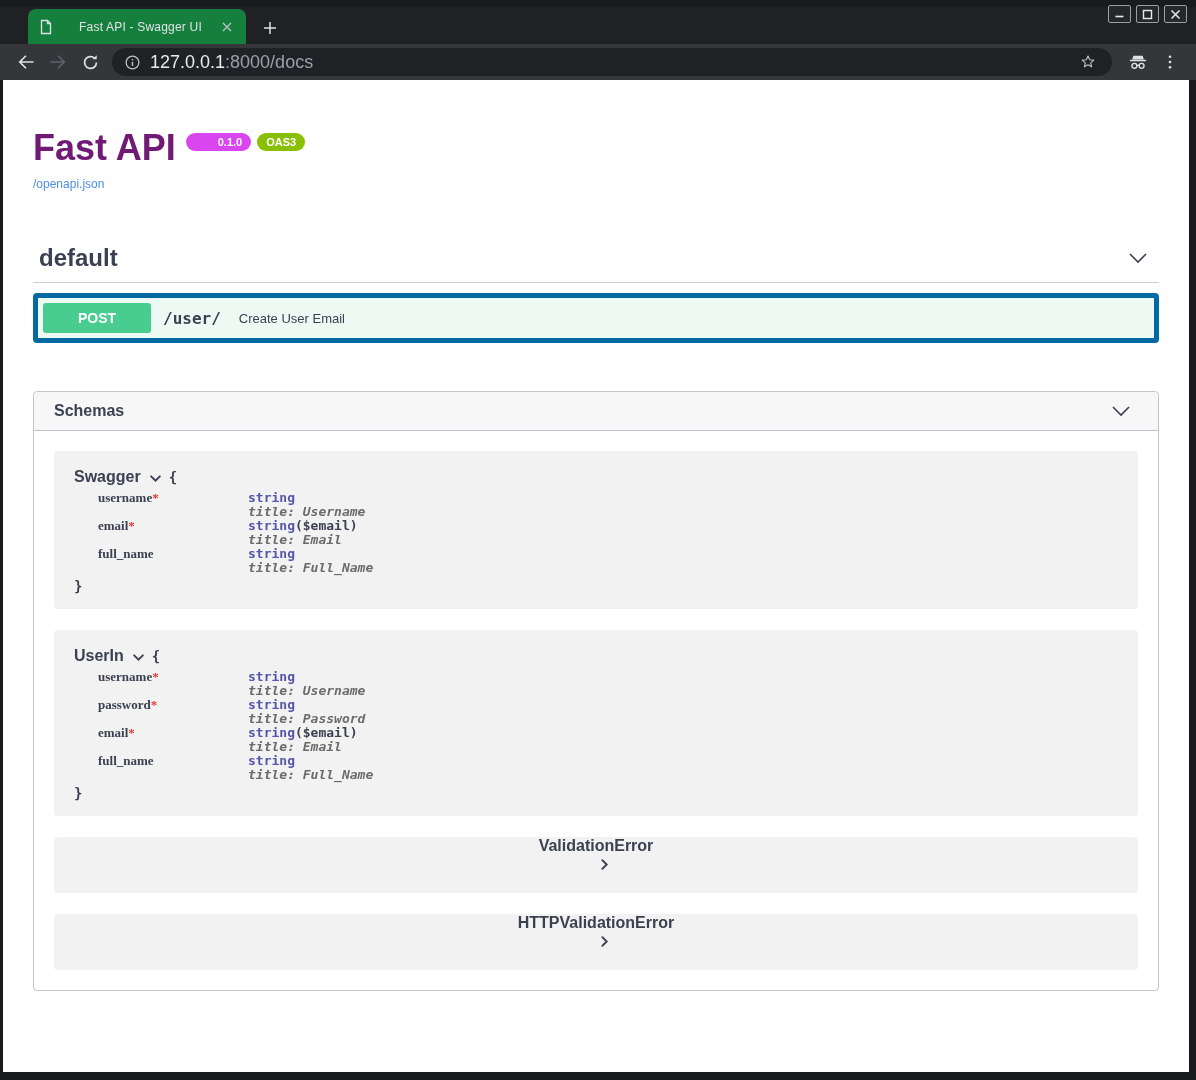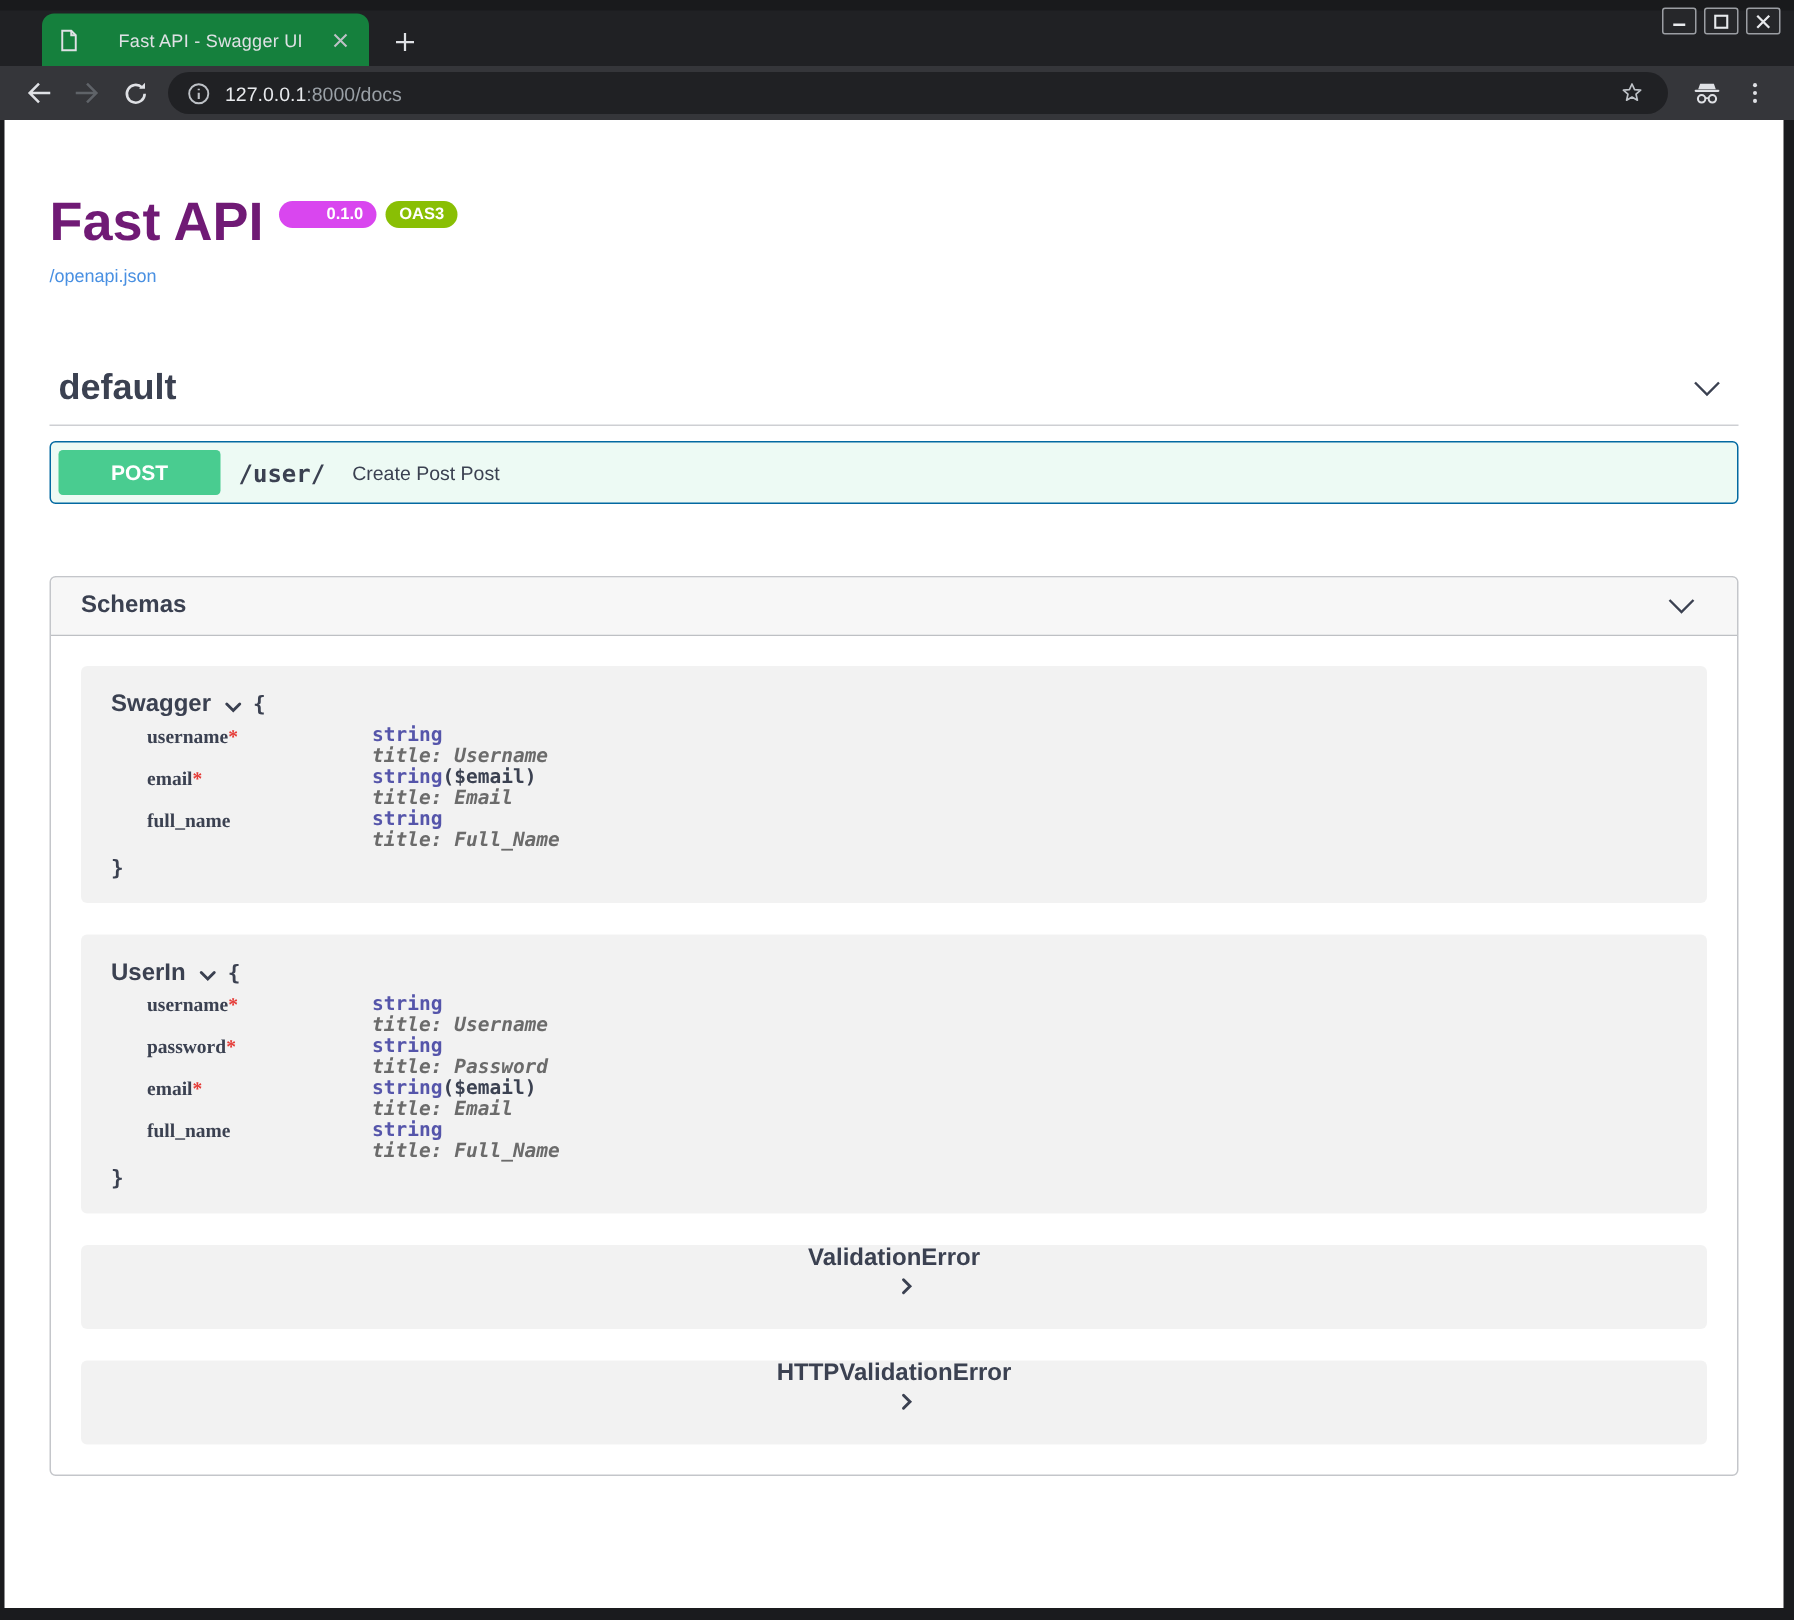--- a/index.html
+++ b/index.html
@@ -16,21 +16,21 @@
   .new-tab { position:absolute; left:258px; top:9px; width:24px; height:24px; display:flex; align-items:center; justify-content:center; border-radius:50%; }
 
   .win-controls { position:absolute; top:5px; right:9px; display:flex; gap:5px; }
   .win-btn { width:23px; height:18px; border:1px solid #9b9ea3; border-radius:2px; display:flex; align-items:center; justify-content:center; background:#26272a; }
 
   .toolbar { position:absolute; top:44px; left:0; right:0; height:36px; background:#35363a;
              display:flex; align-items:center; padding:0 10px; }
   .nav-btn { width:32px; height:32px; display:flex; align-items:center; justify-content:center; border-radius:50%; }
   .omnibox { flex:1; height:28px; background:#202124; border-radius:14px; display:flex; align-items:center;
              padding:0 12px; margin:0 10px 0 6px; }
-  .url { font-size:13px; margin-left:9px; white-space:nowrap; }
+  .url { font-size:18px; margin-left:9px; white-space:nowrap; }
   .url-host { color:#e8eaed; }
   .url-rest { color:#9aa0a6; }
   .omni-star { margin-left:auto; width:24px; height:24px; display:flex; align-items:center; justify-content:center; }
   .chrome-btn { width:32px; height:32px; display:flex; align-items:center; justify-content:center; border-radius:50%; }
 
   
   .content { position:absolute; top:80px; left:3px; right:7px; bottom:8px; background:#ffffff; overflow:hidden; color:#3b4151; }
   .swagger { padding:48px 30px 0 30px; }
 
   .info-title { font-size:36px; font-weight:bold; color:#701a75; line-height:40px; }
@@ -38,21 +38,21 @@
   .badge { font-size:11px; font-weight:bold; color:#fff; padding:3px 9px; border-radius:10px; line-height:12px; }
   .badge-version { background:#d946ef;padding-left:32px; }
   .badge-oas { background:#89bf04; }
   .spec-link { display:inline-block; margin-top:9px; font-size:12px; color:#4990e2; text-decoration:none; cursor:pointer; }
 
   .tag-section { margin-top:52px; }
   .tag-header { display:flex; align-items:center; justify-content:space-between; padding:0 2px 10px 6px;
                 border-bottom:1px solid rgba(59,65,81,.25); cursor:pointer; }
   .tag-name { font-size:24px; font-weight:bold; color:#3b4151; }
 
-  .opblock { margin-top:10px; background:#edfaf4; border:1px solid #0369a1; border-radius:4px;
+  .opblock { margin-top:10px; background:#edfaf4; border:5px solid #0369a1; border-radius:4px;
              display:flex; align-items:center; padding:5px; cursor:pointer; }
   .method-badge { background:#49cc90; color:#fff; font-weight:bold; font-size:14px; border-radius:3px;
                   width:108px; text-align:center; padding:7px 0; }
   .op-path { font-family:"DejaVu Sans Mono", monospace; font-weight:bold; font-size:16px; color:#3b4151; margin:0 10px 0 12px; }
   .op-summary { font-size:13px; color:#3b4151; margin-left:8px; }
 
   .models { margin-top:48px; border:1px solid rgba(59,65,81,.3); border-radius:4px; }
   .models-header { display:flex; align-items:center; justify-content:space-between; height:39px;
                    padding:0 20px; background:#f7f7f7; border-bottom:1px solid rgba(59,65,81,.3);
                    border-radius:4px 4px 0 0; cursor:pointer; }
@@ -212,21 +212,21 @@
         <span class="tag-name">default</span>
         <span style="display:flex; margin-right:8px;">
           <svg width="22" height="22" viewBox="0 0 22 22">
               <path d="M3 7l8 8 8-8" fill="none" stroke="#3b4151" stroke-width="1.6"></path>
             </svg>
         </span>
       </div>
       <div class="opblock">
         <span class="method-badge">POST</span>
         <span class="op-path">/user/</span>
-        <span class="op-summary">Create Post Post</span>
+        <span class="op-summary">Create User Email</span>
       </div>
     </div>
 
     <div class="models">
       <div class="models-header">
         <span class="models-title">Schemas</span>
         <span style="display:flex; margin-right:6px;">
           <svg width="22" height="22" viewBox="0 0 22 22">
               <path d="M3 7l8 8 8-8" fill="none" stroke="#3b4151" stroke-width="1.6"></path>
             </svg>

